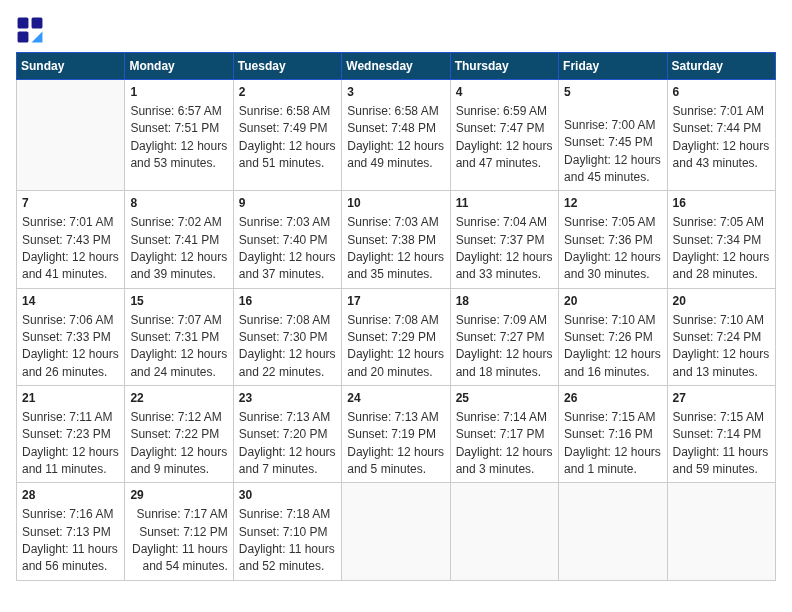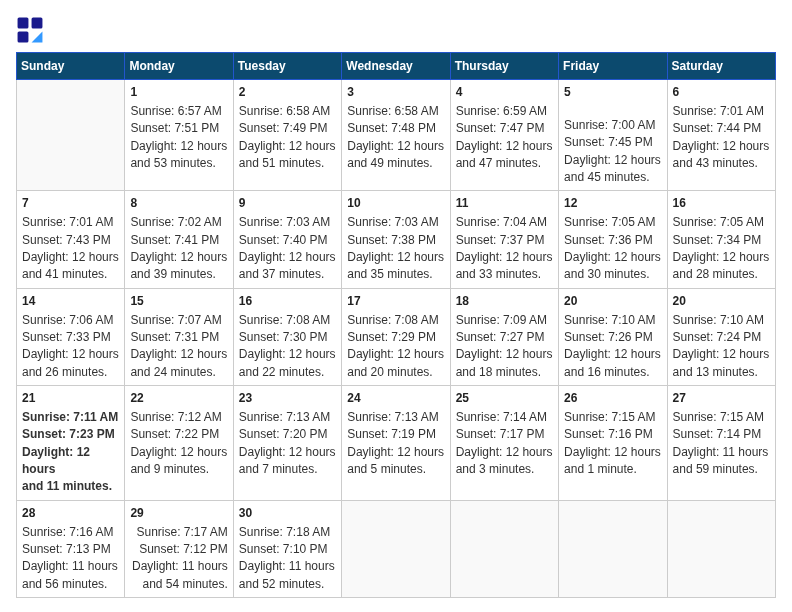--- a/index.html
+++ b/index.html
@@ -261,21 +261,21 @@
           <span class="day-num">20</span>
           <div class="day-info" style="white-space: pre-line;">Sunrise: 7:10 AM
 Sunset: 7:24 PM
 Daylight: 12 hours
 and 13 minutes.</div>
         </td>
       </tr>
       <tr>
         <td>
           <span class="day-num">21</span>
-          <div class="day-info" style="white-space: pre-line; font-weight: bold;">Sunrise: 7:11 AM
+          <div class="day-info" style="white-space: pre-line;">Sunrise: 7:11 AM
 Sunset: 7:23 PM
 Daylight: 12 hours
 and 11 minutes.</div>
         </td>
         <td>
           <span class="day-num">22</span>
           <div class="day-info" style="white-space: pre-line;">Sunrise: 7:12 AM
 Sunset: 7:22 PM
 Daylight: 12 hours
 and 9 minutes.</div>

